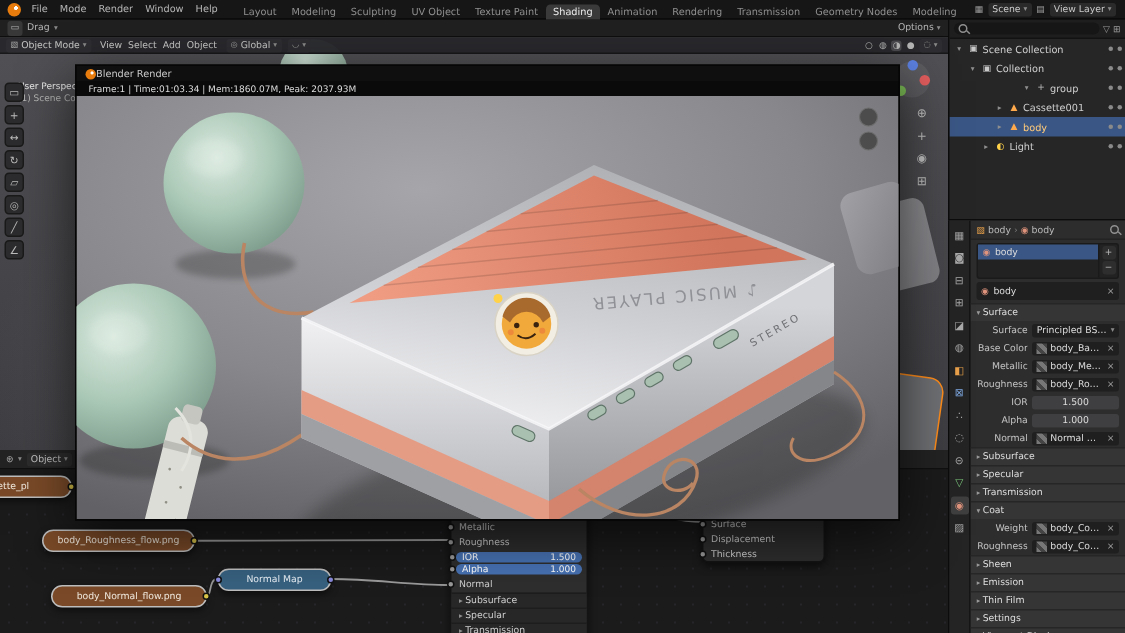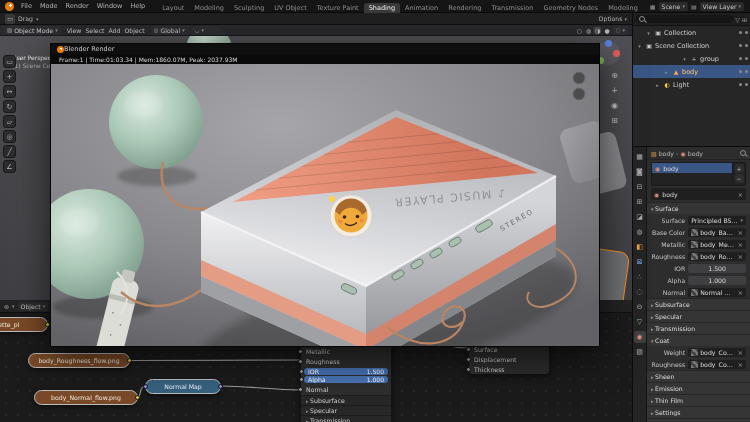--- a/index.html
+++ b/index.html
@@ -462,51 +462,60 @@
   <div class="outliner">
     <div class="ol-header">
       <span class="ol-search">
           <i class="s-ic"></i>
         </span>
       <span class="ol-filter">▽</span>
       <span class="ol-filter">⊞</span>
     </div>
     <div class="ol-rows">
 
+        <div class="ol-row ic-collection" style="padding-left: 3px;">
+          <span class="ol-caret">▾</span>
+          <span class="ol-ic"></span>
+          <span class="ol-label">Scene Collection</span>
+          <span class="ol-vis">
+            <i></i>
+            <i></i>
+          </span>
+        </div>
+
         <div class="ol-row ic-collection" style="padding-left: 12px;">
           <span class="ol-caret">▾</span>
           <span class="ol-ic"></span>
           <span class="ol-label">Collection</span>
           <span class="ol-vis">
             <i></i>
             <i></i>
           </span>
         </div>
 
-        <div class="ol-row ic-collection" style="padding-left: 3px;">
-          <span class="ol-caret">▾</span>
-          <span class="ol-ic"></span>
-          <span class="ol-label">Scene Collection</span>
-          <span class="ol-vis">
-            <i></i>
-            <i></i>
-          </span>
-        </div>
-
 
         <div class="ol-row ic-empty" style="padding-left: 21px; margin-left: 27px;">
           <span class="ol-caret">▾</span>
           <span class="ol-ic"></span>
           <span class="ol-label">group</span>
           <span class="ol-vis">
             <i></i>
             <i></i>
           </span>
         </div>
 
+        <div class="ol-row ic-mesh" style="padding-left: 30px;">
+          <span class="ol-caret">▸</span>
+          <span class="ol-ic"></span>
+          <span class="ol-label">Cassette001</span>
+          <span class="ol-vis">
+            <i></i>
+            <i></i>
+          </span>
+        </div>
 
         <div class="ol-row selected ic-mesh" style="padding-left: 30px;">
           <span class="ol-caret">▸</span>
           <span class="ol-ic"></span>
           <span class="ol-label">body</span>
           <span class="ol-vis">
             <i></i>
             <i></i>
           </span>
         </div>

